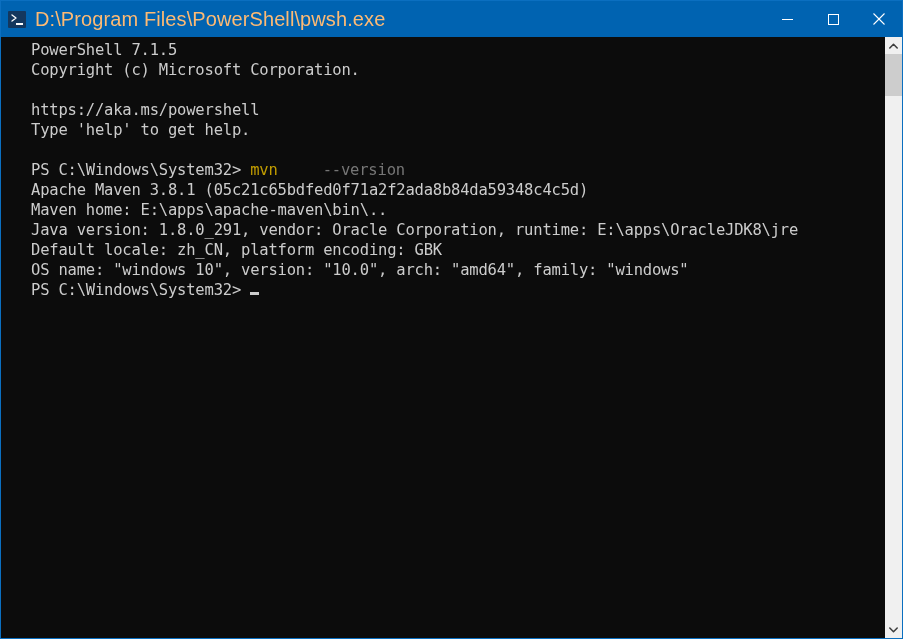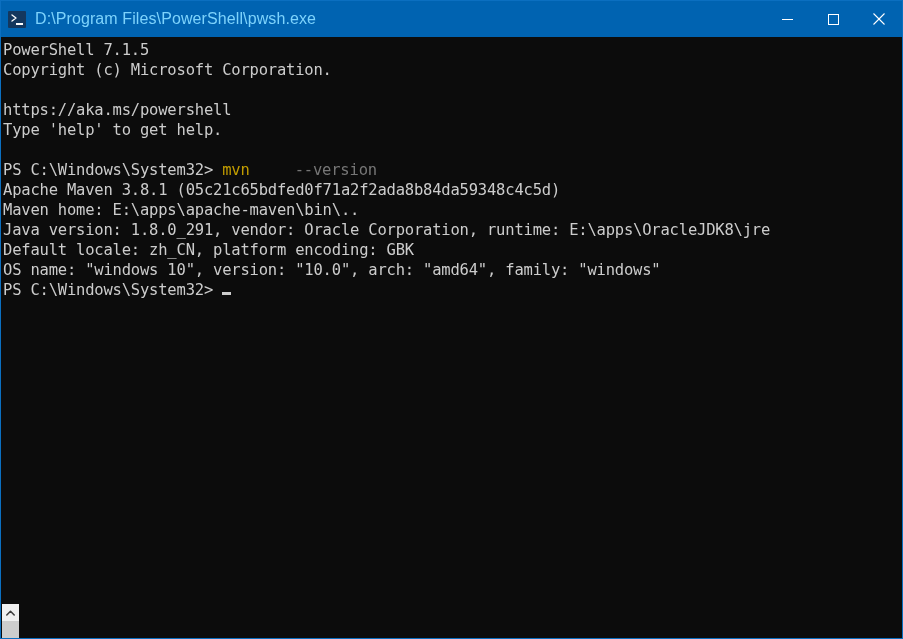--- a/index.html
+++ b/index.html
@@ -60,23 +60,23 @@
   #app-icon .ps-underscore {
     position: absolute;
     left: 8px;
     bottom: 3px;
     width: 7px;
     height: 1.5px;
     background: #ffffff;
   }
 
   #title-text {
-    color: #7dd3fc;
+    color: #fdba74;
     font-family: "Liberation Sans", sans-serif;
-    font-size: 16px;
+    font-size: 20px;
     letter-spacing: 0.1px;
     white-space: nowrap;
     flex: 1 1 auto;
     overflow: hidden;
     text-overflow: ellipsis;
   }
 
   .winbtn {
     width: 46px;
     height: 36px;
@@ -84,23 +84,24 @@
     align-items: center;
     justify-content: center;
     flex: 0 0 auto;
   }
   .winbtn svg { display: block; }
 
   
   #body-area {
     flex: 1 1 auto;
     display: flex;
-    flex-direction: column;
+    flex-direction: row;
     min-height: 0;
     background: #0c0c0c;
+    padding-left: 28px;
   }
 
   #console {
     flex: 1 1 auto;
     background: #0c0c0c;
     padding: 3px 0 0 2px;
     overflow: hidden;
     font-family: "DejaVu Sans Mono", "Liberation Mono", monospace;
     font-size: 15.5px;
     line-height: 20px;

